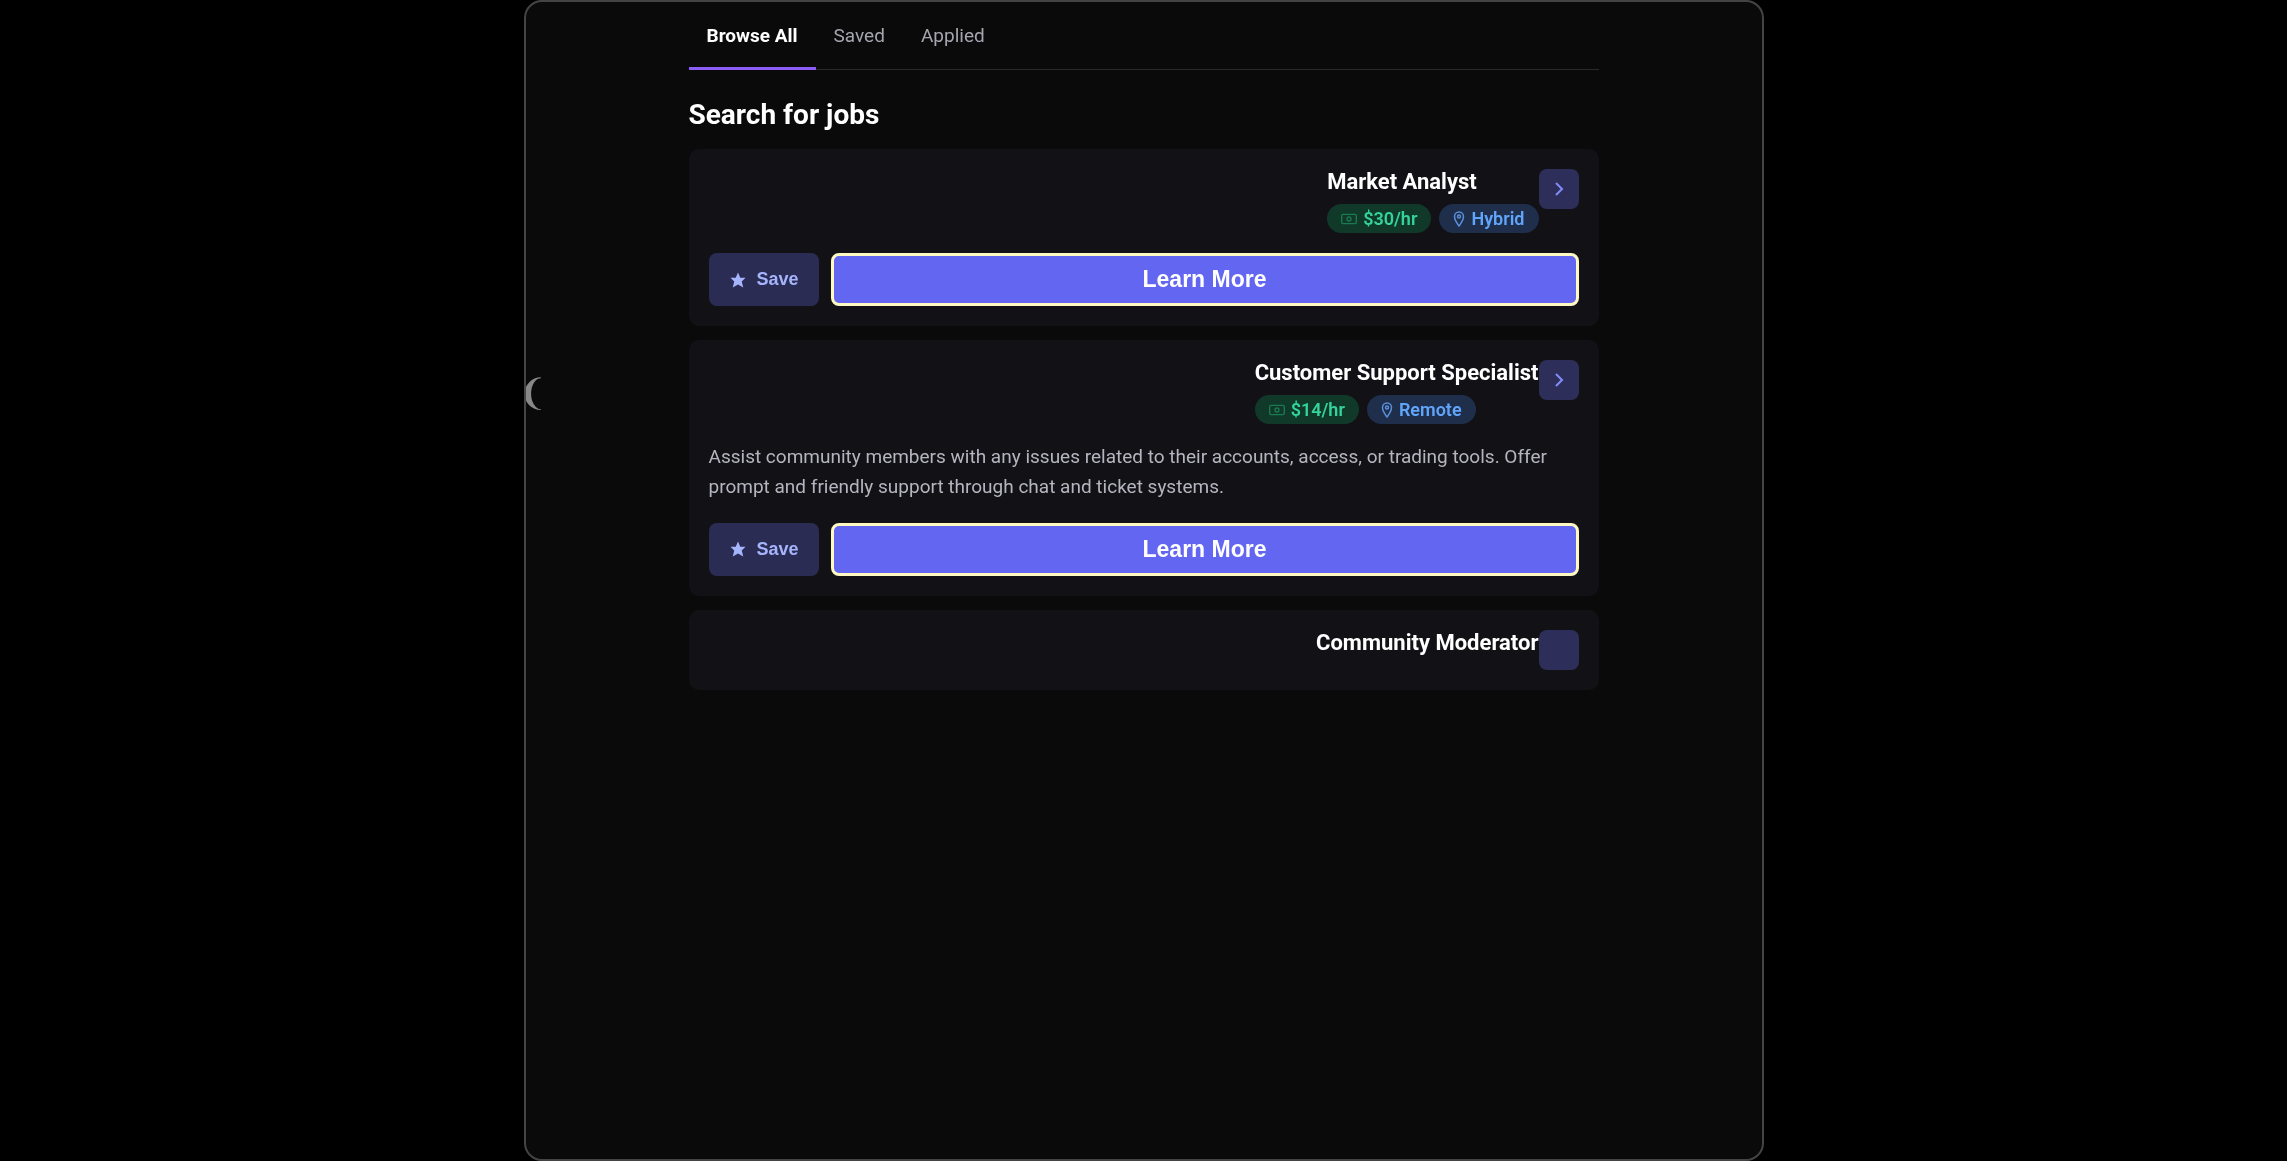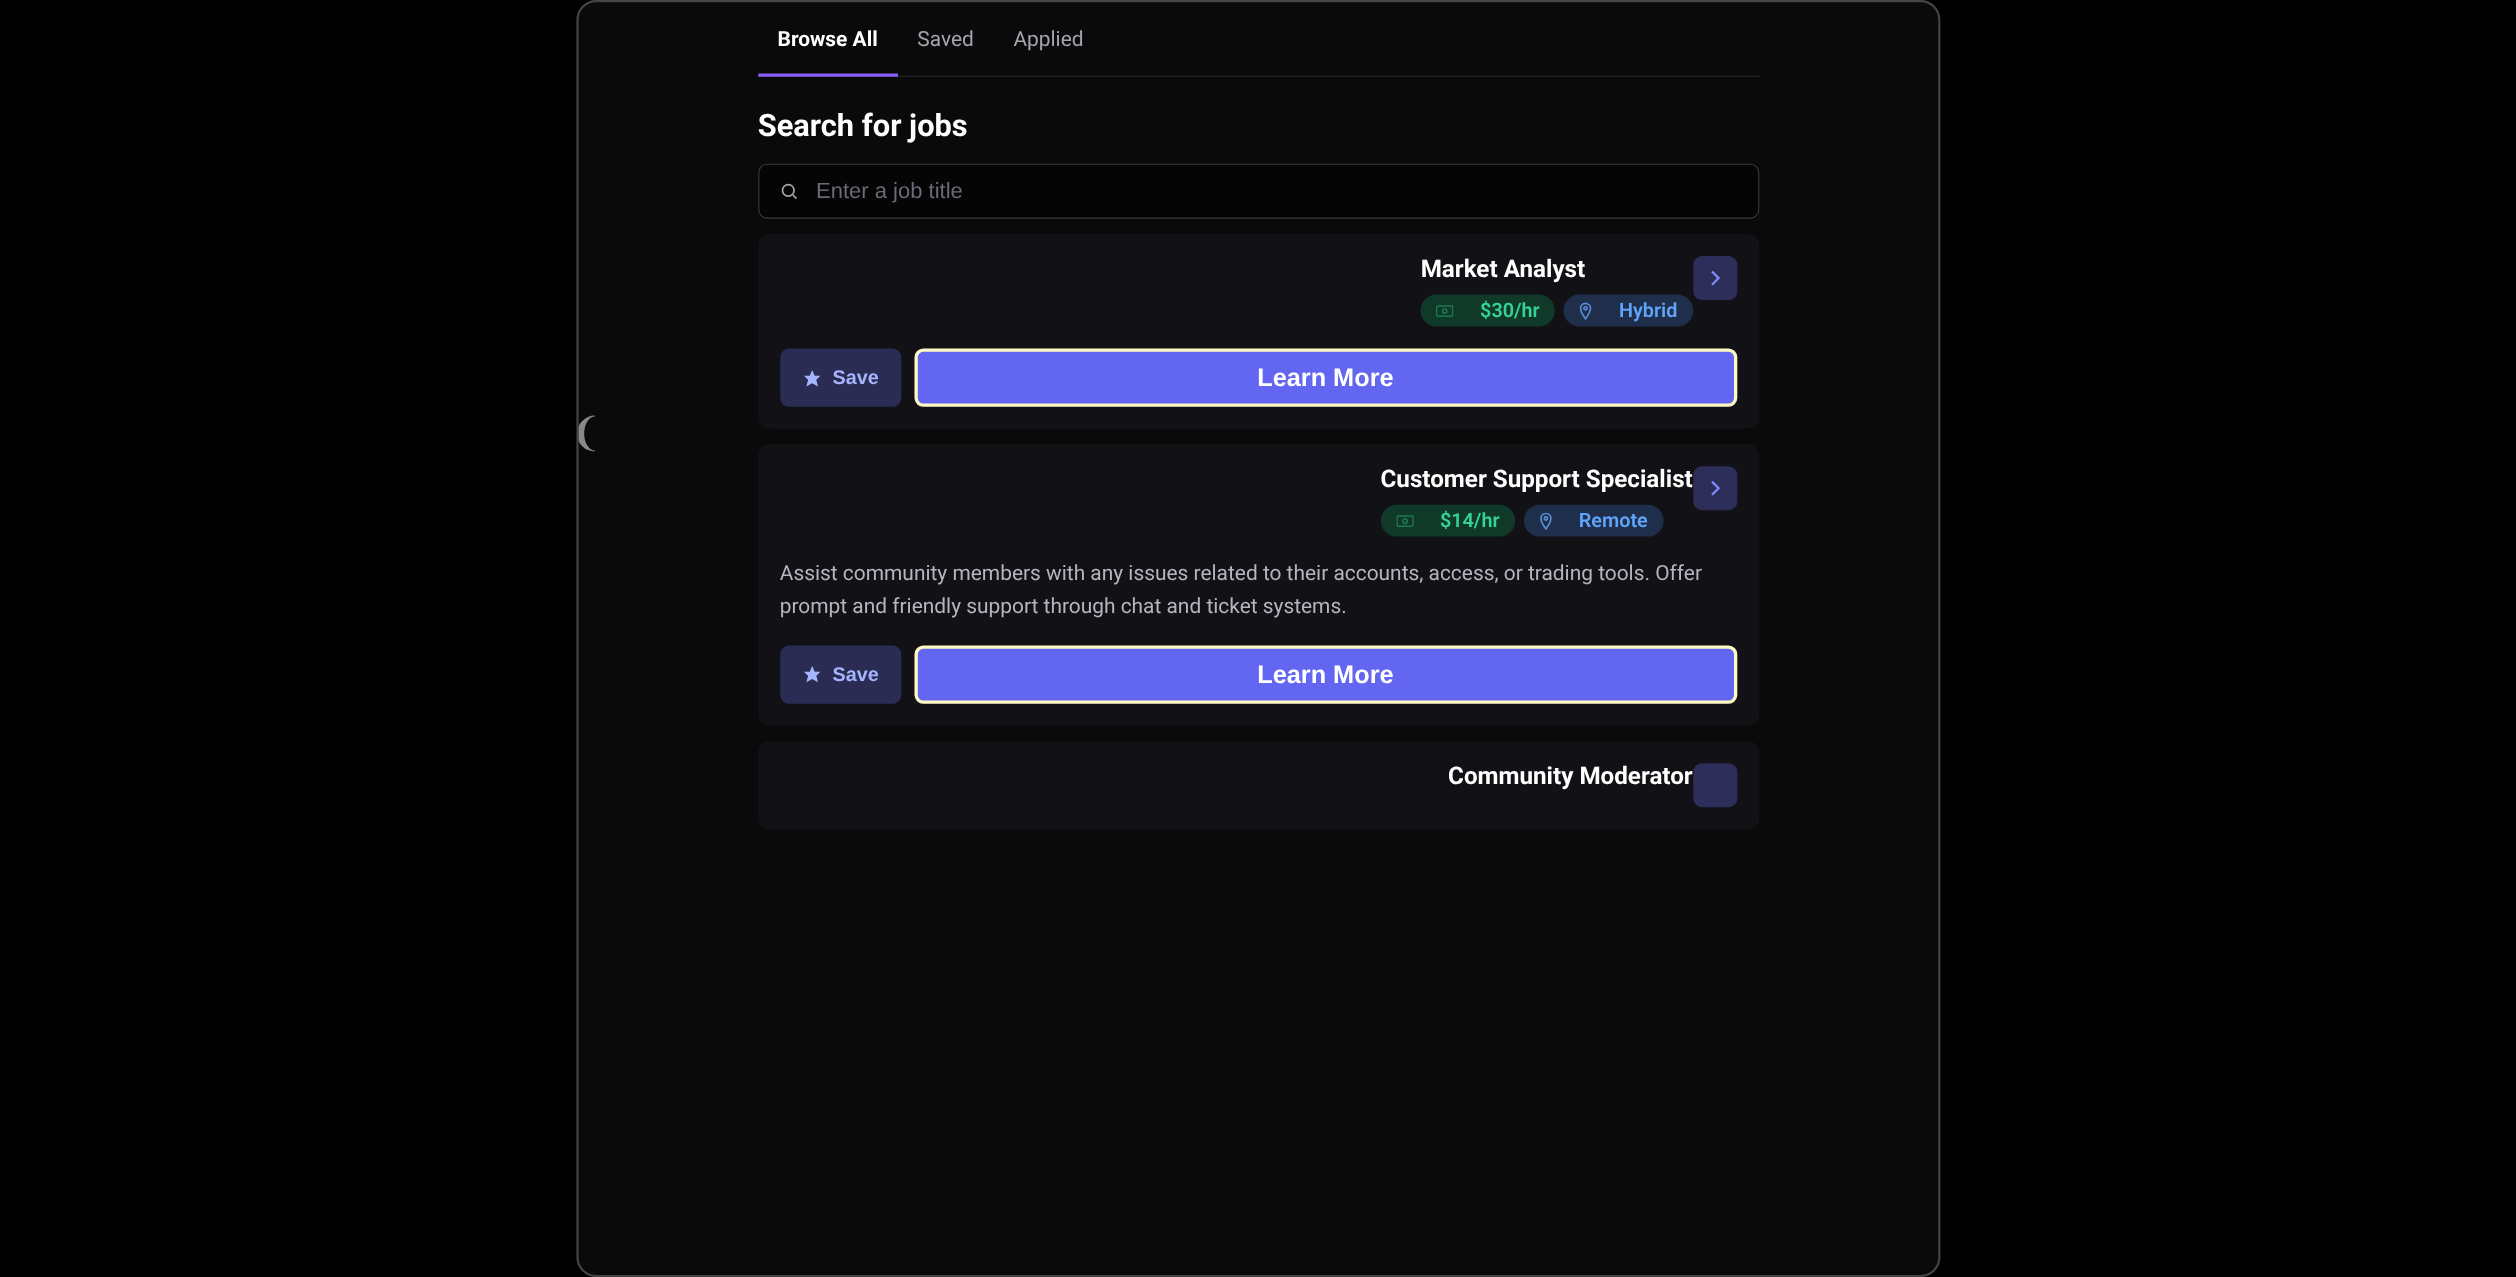--- a/index.html
+++ b/index.html
@@ -106,21 +106,21 @@
       font-weight: 700;
     }
     .badges {
       display: flex;
       gap: 8px;
       margin-top: 10px;
     }
     .badge {
       display: inline-flex;
       align-items: center;
-      gap: 24px;
+      gap: 6px;
       padding: 4px 14px;
       border-radius: 999px;
       font-size: 18px;
       font-weight: 600;
     }
     .badge.rate {
       background: rgba(16, 90, 60, 0.55);
       color: #34d399;
     }
     .badge.loc {
@@ -195,27 +195,20 @@
     <div class="container">
 
       <div class="tabs">
         <div class="tab active">Browse All</div>
         <div class="tab">Saved</div>
         <div class="tab">Applied</div>
       </div>
 
       <h2 class="heading">Search for jobs</h2>
 
-      <div class="search-wrap">
-        <svg class="icon-svg" width="18" height="18" viewBox="0 0 24 24" fill="none" stroke="#aaa" stroke-width="2">
-          <circle cx="11" cy="11" r="7"></circle>
-          <line x1="21" y1="21" x2="16.65" y2="16.65"></line>
-        </svg>
-        <input class="search-input" placeholder="Enter a job title" style="">
-      </div>
 
       <div class="card">
         <div class="card-head">
           <div>
             <div class="job-title">Market Analyst</div>
             <div class="badges">
               <span class="badge rate">
                 <svg class="icon-svg" width="16" height="12" viewBox="0 0 24 16" fill="none" stroke="#1a7a50" stroke-width="2">
                   <rect x="1" y="1" width="22" height="14" rx="2"></rect>
                   <circle cx="12" cy="8" r="3"></circle>

